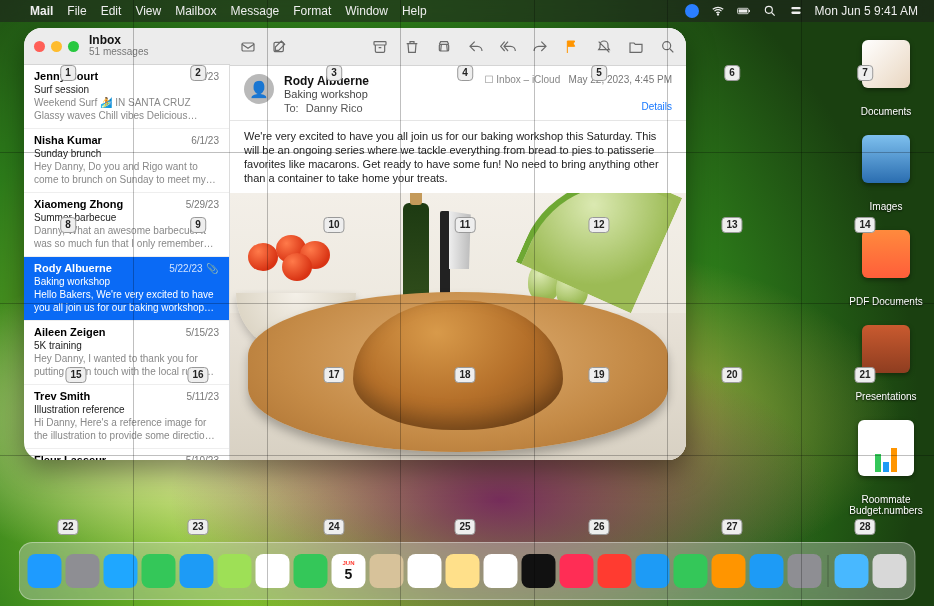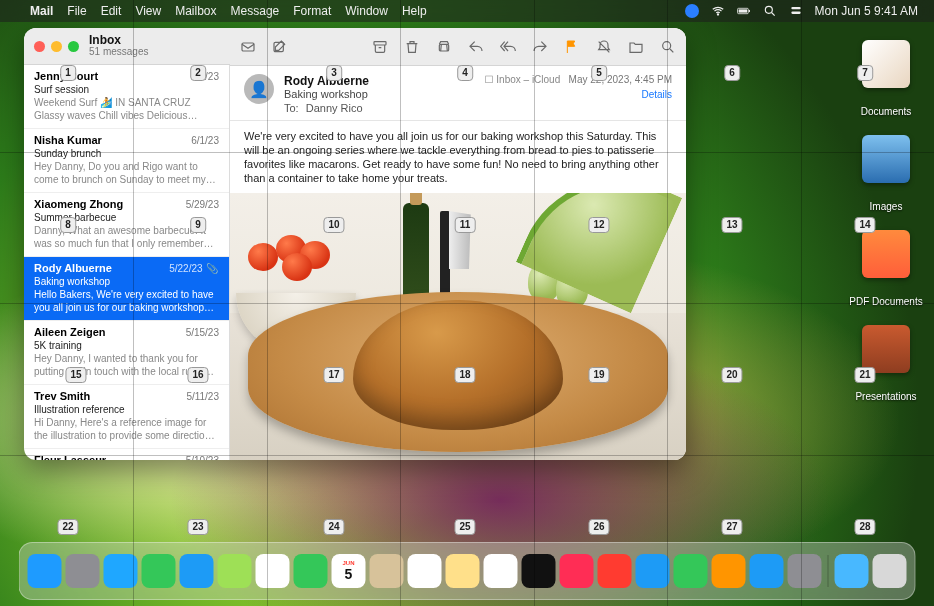--- a/index.html
+++ b/index.html
@@ -18,21 +18,21 @@
 
 .desk-icons{position:absolute;top:40px;right:8px;width:80px;display:flex;flex-direction:column;gap:18px;z-index:5}
 .desk-item{display:flex;flex-direction:column;align-items:center;gap:18px;color:#fff;font-size:10px;text-align:center;text-shadow:0 1px 2px rgba(0,0,0,.8)}
 .desk-thumb{width:48px;height:48px;border-radius:6px;background:#fff;box-shadow:0 2px 5px rgba(0,0,0,.4);display:flex;align-items:center;justify-content:center;font-size:9px;color:#555;overflow:hidden}
 
 .grid-overlay{position:absolute;inset:0;pointer-events:none;z-index:200}
 .grid-overlay .vline{position:absolute;top:0;bottom:0;width:1px;background:rgba(0,0,0,.25)}
 .grid-overlay .hline{position:absolute;left:0;right:0;height:1px;background:rgba(0,0,0,.25)}
 .grid-label{position:absolute;transform:translate(-50%,-50%);background:#eee;border:1px solid #999;border-radius:4px;padding:0 4px;font-size:10px;line-height:14px;font-weight:600;color:#222;pointer-events:none;z-index:300}
 
-.mail-window{position:absolute;top:28px;left:24px;width:662px;height:432px;background:#fff;border-radius:12px;box-shadow:0 10px 30px rgba(0,0,0,.45);overflow:hidden;display:flex;flex-direction:column;z-index:20}
+.mail-window{position:absolute;top:28px;left:24px;width:662px;height:432px;background:#fff;border-radius:18px;box-shadow:0 10px 30px rgba(0,0,0,.45);overflow:hidden;display:flex;flex-direction:column;z-index:20}
 .mw-titlebar{height:36px;background:#ececec;border-bottom:1px solid #d5d5d5;display:flex;align-items:center;padding:0 10px;gap:10px}
 .traffic{display:flex;gap:6px}
 .traffic span{width:11px;height:11px;border-radius:50%}
 .traffic .r{background:#ff5f57}.traffic .y{background:#febc2e}.traffic .g{background:#28c840}
 .mw-title-block{display:flex;flex-direction:column;line-height:12px}
 .mw-title{font-weight:600;font-size:12px}
 .mw-sub{font-size:10px;color:#777}
 .mw-titlebar-spacer{flex:1}
 .mw-filter{width:16px;height:16px;color:#777}
 .mw-body{flex:1;display:flex;min-height:0}
@@ -54,21 +54,21 @@
 .tb-icon{width:16px;height:16px;display:inline-flex;align-items:center;justify-content:center}
 .reader-header{padding:8px 14px 6px 14px;border-bottom:1px solid #e5e5e5}
 .sender-row{display:flex;align-items:flex-start;gap:10px}
 .avatar{width:30px;height:30px;border-radius:50%;background:#b9b9b9;display:flex;align-items:center;justify-content:center;font-size:16px;color:#888}
 .sender-block{flex:1;min-width:0}
 .sender-name{font-weight:600;font-size:12px}
 .sender-subj{font-size:11px;color:#444}
 .sender-to{font-size:11px;color:#555;margin-top:2px}
 .meta-col{text-align:right;font-size:10px;color:#777;white-space:nowrap}
 .meta-col .mailbox{color:#888}
-.meta-col .details{color:#1878ff;margin-top:4px;display:block}
+.meta-col .details{color:#1878ff;margin-top:16px;display:block}
 .reader-body{flex:1;overflow:hidden;display:flex;flex-direction:column}
 .body-text{padding:8px 14px;font-size:11px;line-height:14px;color:#222}
 .body-image{flex:1;display:flex;align-items:flex-end;justify-content:center;background:linear-gradient(#f3efe8 0%,#eae5da 70%);position:relative;overflow:hidden}
 
 .counter{position:absolute;bottom:0;left:0;right:0;height:55%;background:linear-gradient(#e8e2d8,#d8d1c3)}
 .board{position:absolute;bottom:8px;left:50%;transform:translateX(-50%);width:420px;height:160px;border-radius:50%/40%;background:radial-gradient(ellipse at 50% 40%, #e0b074 0%, #c48a46 60%, #a96e2e 100%);box-shadow:0 6px 10px rgba(0,0,0,.25)}
 .bread{position:absolute;bottom:30px;left:50%;transform:translateX(-50%);width:210px;height:130px;border-radius:50% 50% 48% 48% / 62% 62% 40% 40%;background:radial-gradient(ellipse at 40% 25%, #d89a4a 0%, #b5702a 50%, #7a4718 100%);box-shadow:inset 0 -10px 20px rgba(0,0,0,.25)}
 .bottle{position:absolute;top:10px;left:38%;width:26px;height:100px;background:linear-gradient(#1d3a12,#304d1b);border-radius:6px 6px 4px 4px}
 .bottle:before{content:"";position:absolute;top:-14px;left:50%;transform:translateX(-50%);width:12px;height:16px;background:#c49a5a;border-radius:3px}
 .knife{position:absolute;top:18px;left:46%;width:10px;height:90px;background:#222;border-radius:2px}
@@ -145,20 +145,28 @@
       <span>Images</span>
     </div>
     <div class="desk-item">
       <div class="desk-thumb" style="background:linear-gradient(#ff8a3d,#ff5e3a)"></div>
       <span>PDF Documents</span>
     </div>
     <div class="desk-item">
       <div class="desk-thumb" style="background:linear-gradient(#c95a2f,#8e3d20)"></div>
       <span>Presentations</span>
     </div>
+    <div class="desk-item">
+      <div class="desk-thumb" style="background:#fff;display:flex;align-items:flex-end;padding:4px">
+          <span style="width:6px;height:18px;background:#34c759;margin-right:2px"></span>
+          <span style="width:6px;height:10px;background:#1d9bf6;margin-right:2px"></span>
+          <span style="width:6px;height:24px;background:#ff9500"></span>
+        </div>
+      <span>Roommate Budget.numbers</span>
+    </div>
   </div>
 
   <div class="mail-window">
     <div class="mw-titlebar">
       <div class="traffic">
         <span class="r"></span>
         <span class="y"></span>
         <span class="g"></span>
       </div>
       <div class="mw-title-block">

